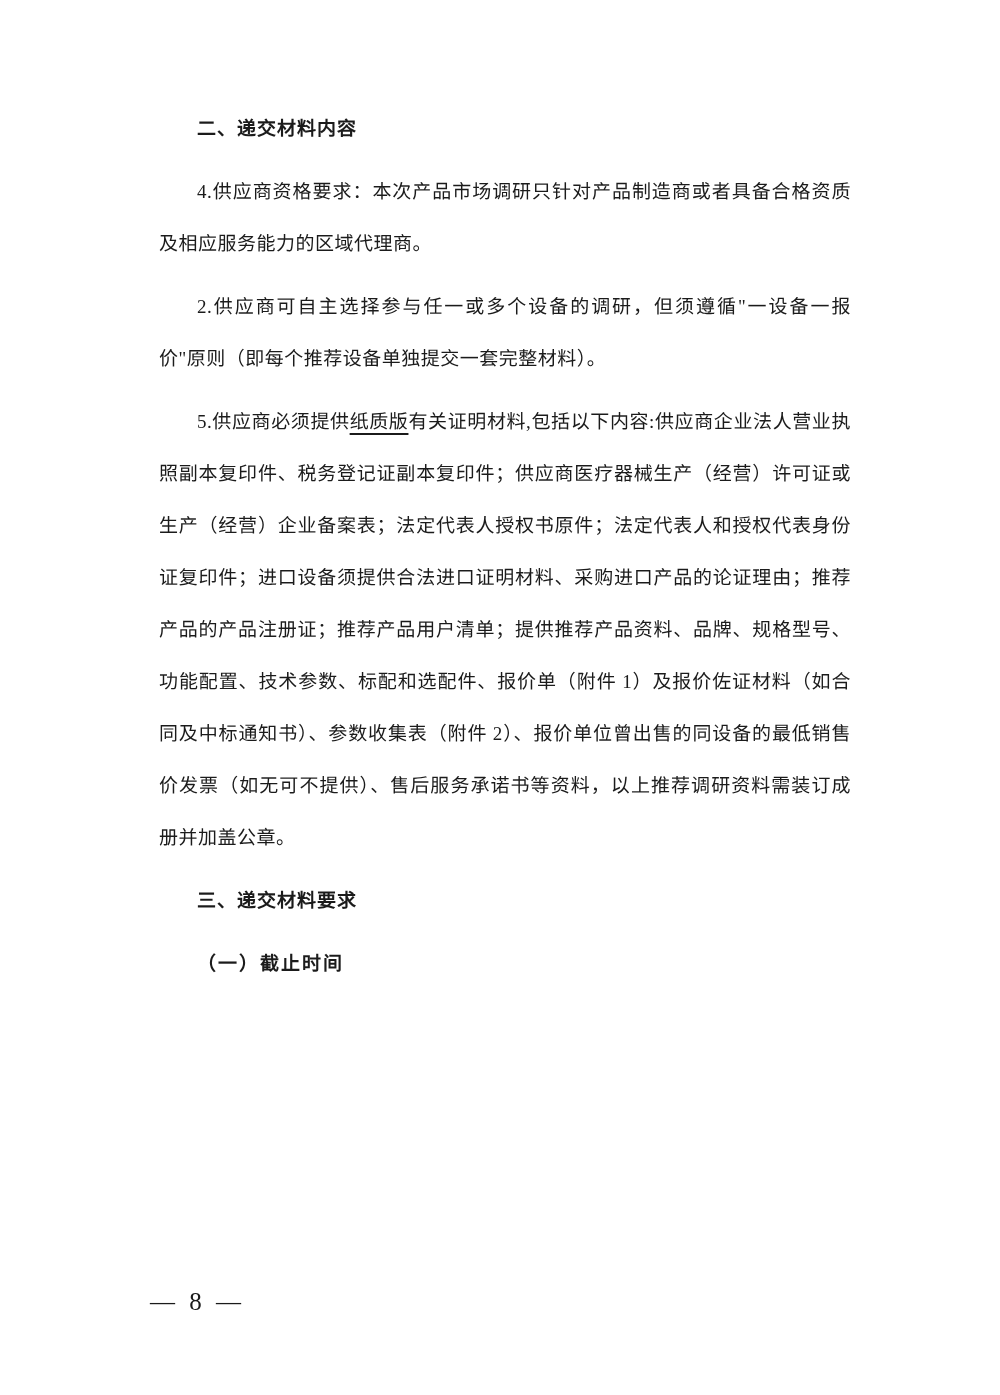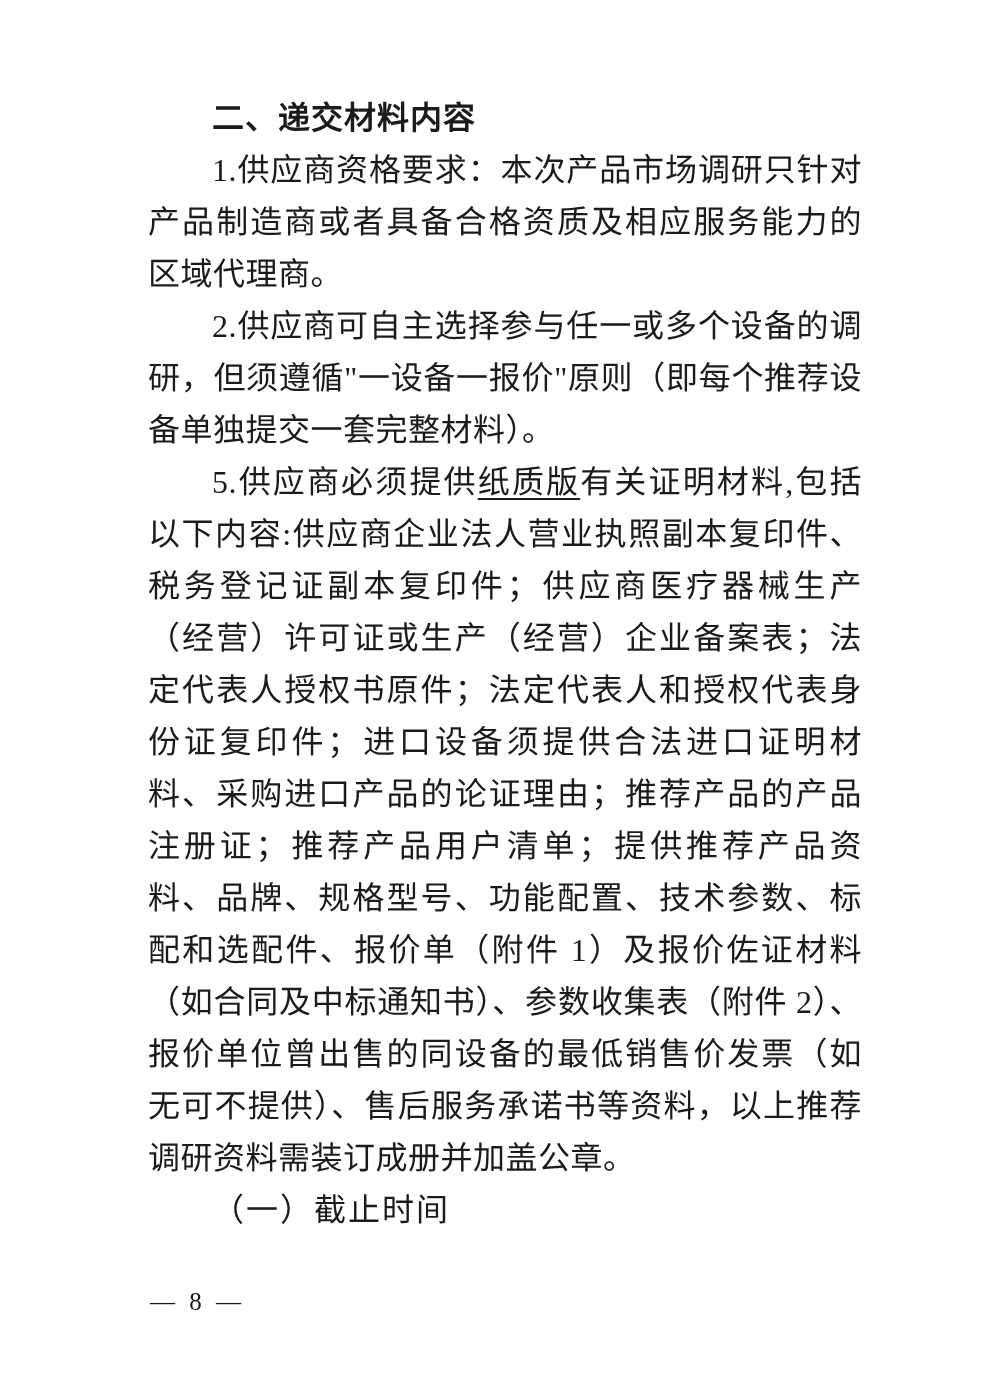--- a/index.html
+++ b/index.html
@@ -22,37 +22,37 @@
     top: 92px;
     width: 714px;
     font-family: "Liberation Serif", "DejaVu Serif", serif;
     font-size: 29px;
     line-height: 52px;
     letter-spacing: 0.5px;
   }
   .content p,
   .content h2,
   .content h3 {
-    margin: 0;
+    margin: 11px;
     padding: 0;
-    font-size: 32px;
+    font-size: 19px;
     line-height: 52px;
     text-indent: 2em;
   }
   .body-para {
     text-align: justify;
     text-justify: inter-character;
   }
   .sec-heading {
     font-family: "Liberation Sans", "DejaVu Sans", sans-serif;
     font-weight: 700;
     letter-spacing: 1px;
   }
   .sub-heading {
-    font-weight: 400;
+    font-weight: 700;
     letter-spacing: 2px;
   }
   .underlined {
     text-decoration: underline;
     text-decoration-thickness: 2px;
     text-underline-offset: 5px;
   }
   .footer {
     position: absolute;
     left: 150px;
@@ -64,26 +64,27 @@
   }
 </style>
 </head>
 <body>
 
 <div class="page">
   <div class="content">
 
     <h2 class="sec-heading">二、递交材料内容</h2>
 
-    <p class="body-para">1.供应商资格要求：本次产品市场调研只针对产品制造商或者具备合格资质及相应服务能力的区域代理商。</p>
+    <p class="body-para">4.供应商资格要求：本次产品市场调研只针对产品制造商或者具备合格资质及相应服务能力的区域代理商。</p>
 
     <p class="body-para">2.供应商可自主选择参与任一或多个设备的调研，但须遵循"一设备一报价"原则（即每个推荐设备单独提交一套完整材料）。</p>
 
     <p class="body-para"><span>5.供应商必须提供</span><span class="underlined">纸质版</span><span>有关证明材料,包括以下内容:供应商企业法人营业执照副本复印件、税务登记证副本复印件；供应商医疗器械生产（经营）许可证或生产（经营）企业备案表；法定代表人授权书原件；法定代表人和授权代表身份证复印件；进口设备须提供合法进口证明材料、采购进口产品的论证理由；推荐产品的产品注册证；推荐产品用户清单；提供推荐产品资料、品牌、规格型号、功能配置、技术参数、标配和选配件、报价单（附件 1）及报价佐证材料（如合同及中标通知书）、参数收集表（附件 2）、报价单位曾出售的同设备的最低销售价发票（如无可不提供）、售后服务承诺书等资料，以上推荐调研资料需装订成册并加盖公章。</span></p>
 
 
+    <h2 class="sec-heading">三、递交材料要求</h2>
 
     <h3 class="sub-heading">（一）截止时间</h3>
 
   </div>
 
   <div class="footer">— 8 —</div>
 </div>
 
 </body></html>

